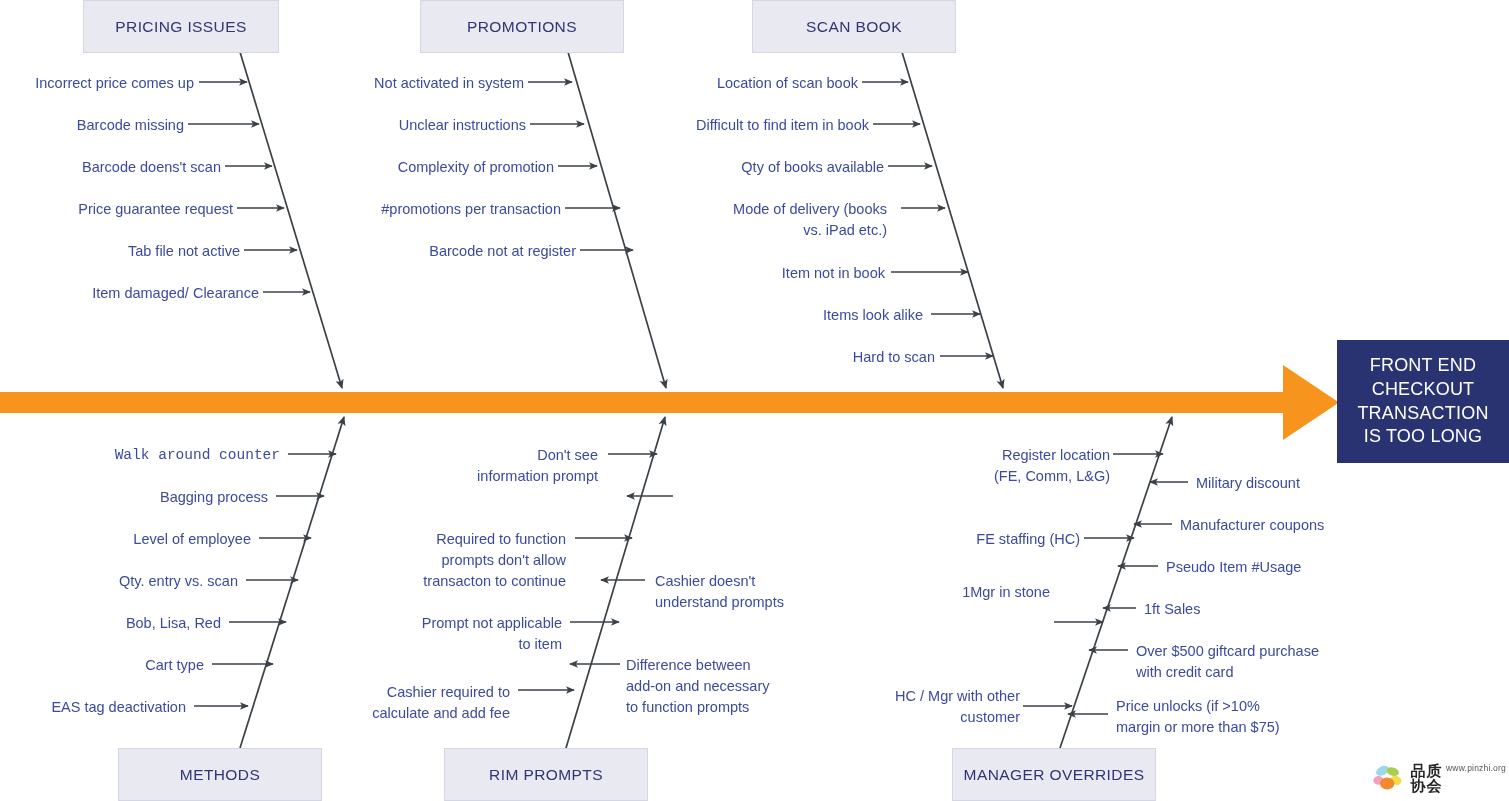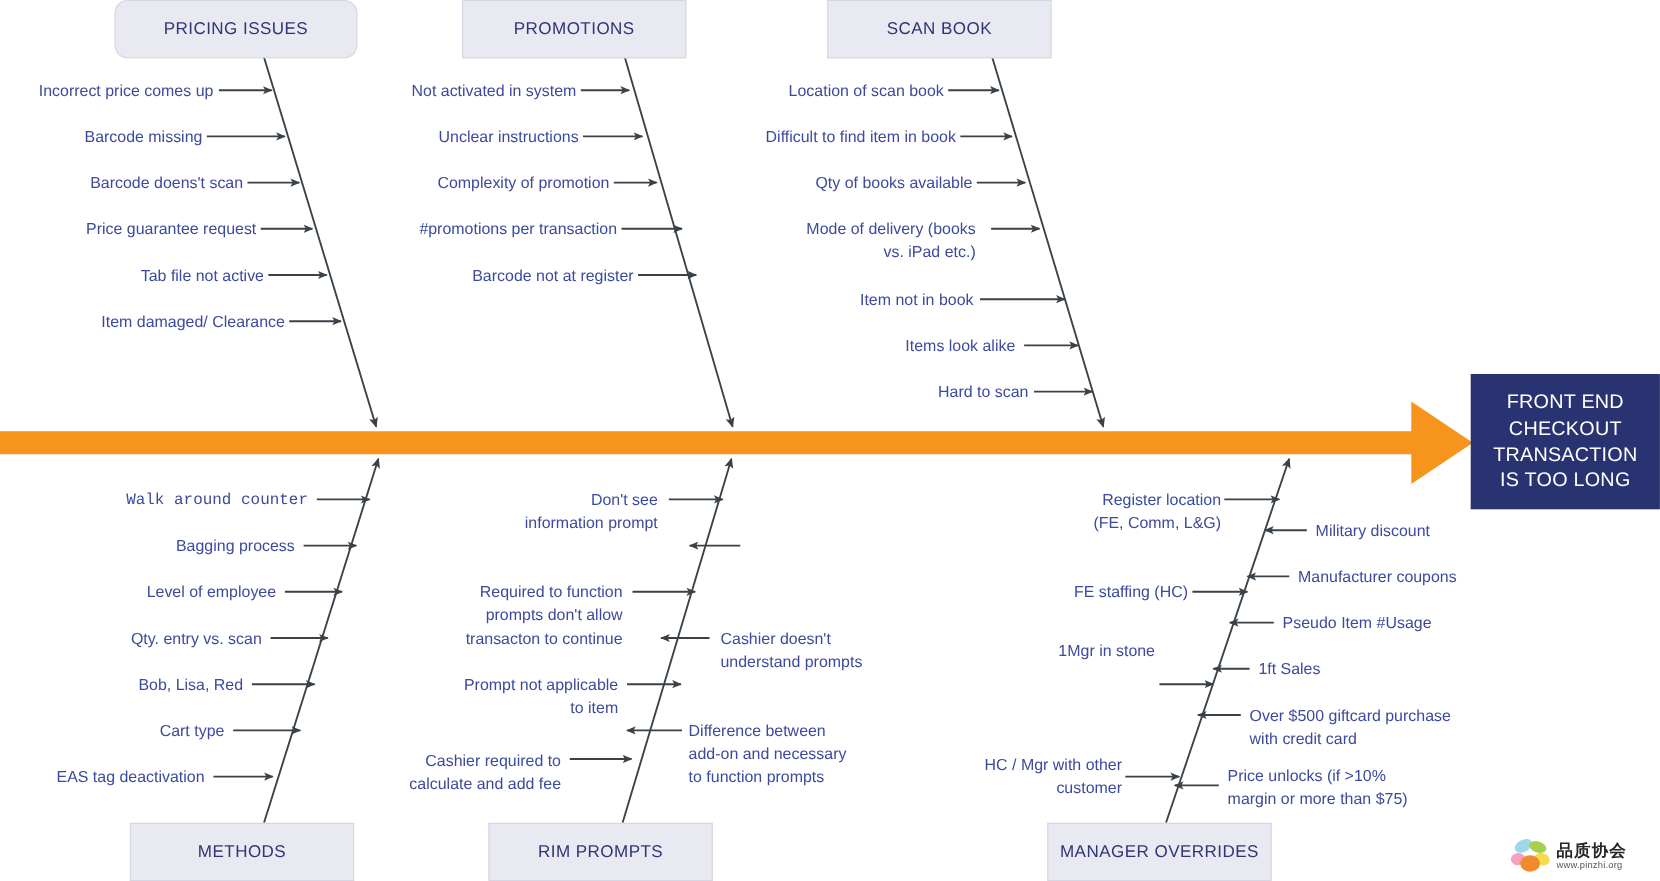--- a/index.html
+++ b/index.html
@@ -64,22 +64,23 @@
   .cause.l{text-align:left;}
   
   #watermark{
     position:absolute;
     left:1372px; top:756px;
     width:134px; height:44px;
     display:flex; align-items:center;
   }
   #watermark .wm-text{
     margin-left:3px;
-    display:flex; flex-direction:column;
+    display:flex; flex-direction:row;
     line-height:1;
+    text-align:center;
   }
   #watermark .wm-cn{
     font-size:15px; font-weight:bold;
     color:#262626; letter-spacing:1px;
   }
   #watermark .wm-url{
     font-size:8.5px; color:#555; letter-spacing:.2px; margin-top:1px;
   }
 </style>
 </head>
@@ -169,21 +170,21 @@
     <g stroke="#3a4248" stroke-width="1.7" marker-end="url(#asmall)">
       <line x1="1188" y1="482" x2="1150" y2="482"></line>
       <line x1="1172" y1="524" x2="1134" y2="524"></line>
       <line x1="1158" y1="566" x2="1118" y2="566"></line>
       <line x1="1136" y1="608" x2="1103" y2="608"></line>
       <line x1="1128" y1="650" x2="1089" y2="650"></line>
       <line x1="1108" y1="714" x2="1068" y2="714"></line>
     </g>
   </svg>
 
-  <div class="cat-box" style="left:104px;  top:0px;   width:221px; height:53px;border-radius:12px;">PRICING ISSUES</div>
+  <div class="cat-box" style="left:83px;  top:0px;   width:196px; height:53px;">PRICING ISSUES</div>
   <div class="cat-box" style="left:420px; top:0px;   width:204px; height:53px;">PROMOTIONS</div>
   <div class="cat-box" style="left:752px; top:0px;   width:204px; height:53px;">SCAN BOOK</div>
 
   <div class="cat-box" style="left:118px; top:748px; width:204px; height:53px;">METHODS</div>
   <div class="cat-box" style="left:444px; top:748px; width:204px; height:53px;">RIM PROMPTS</div>
   <div class="cat-box" style="left:952px; top:748px; width:204px; height:53px;">MANAGER OVERRIDES</div>
 
   <div id="effect-box">
     <div>
       <span>FRONT END</span>

